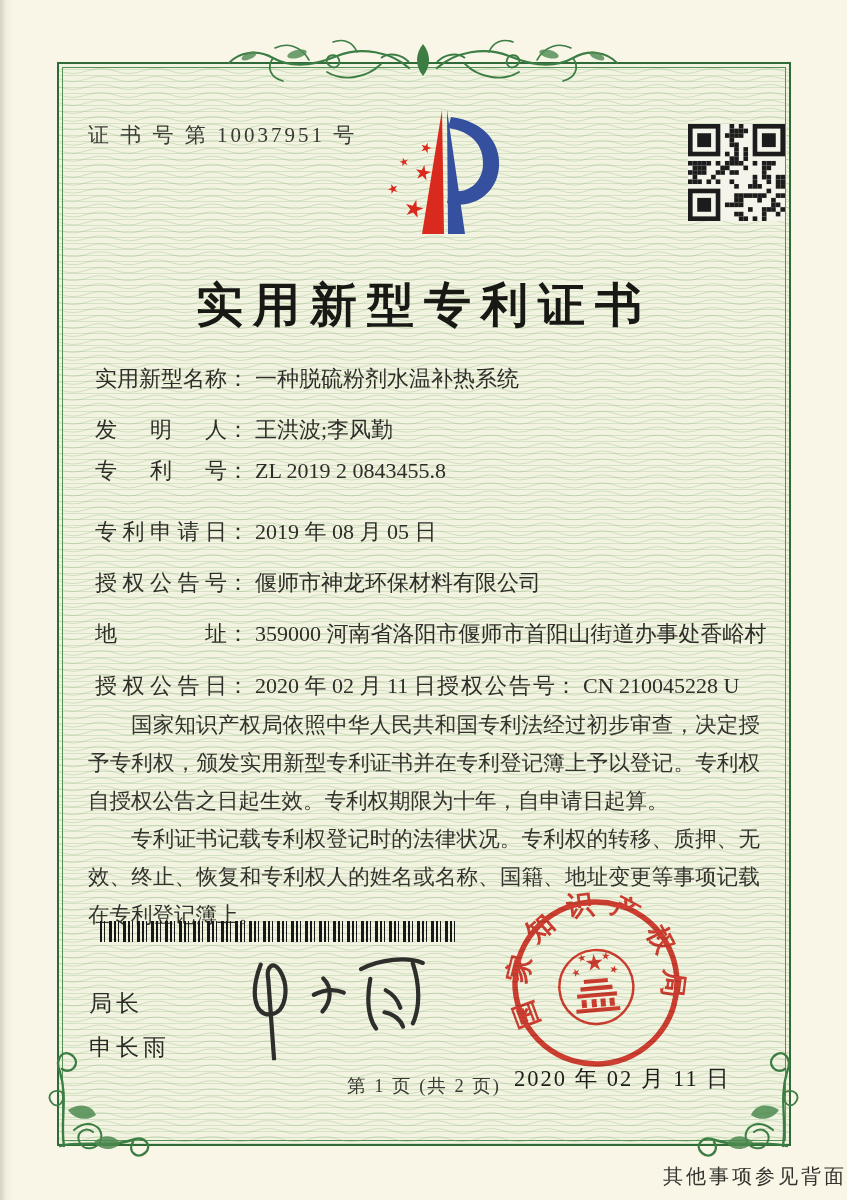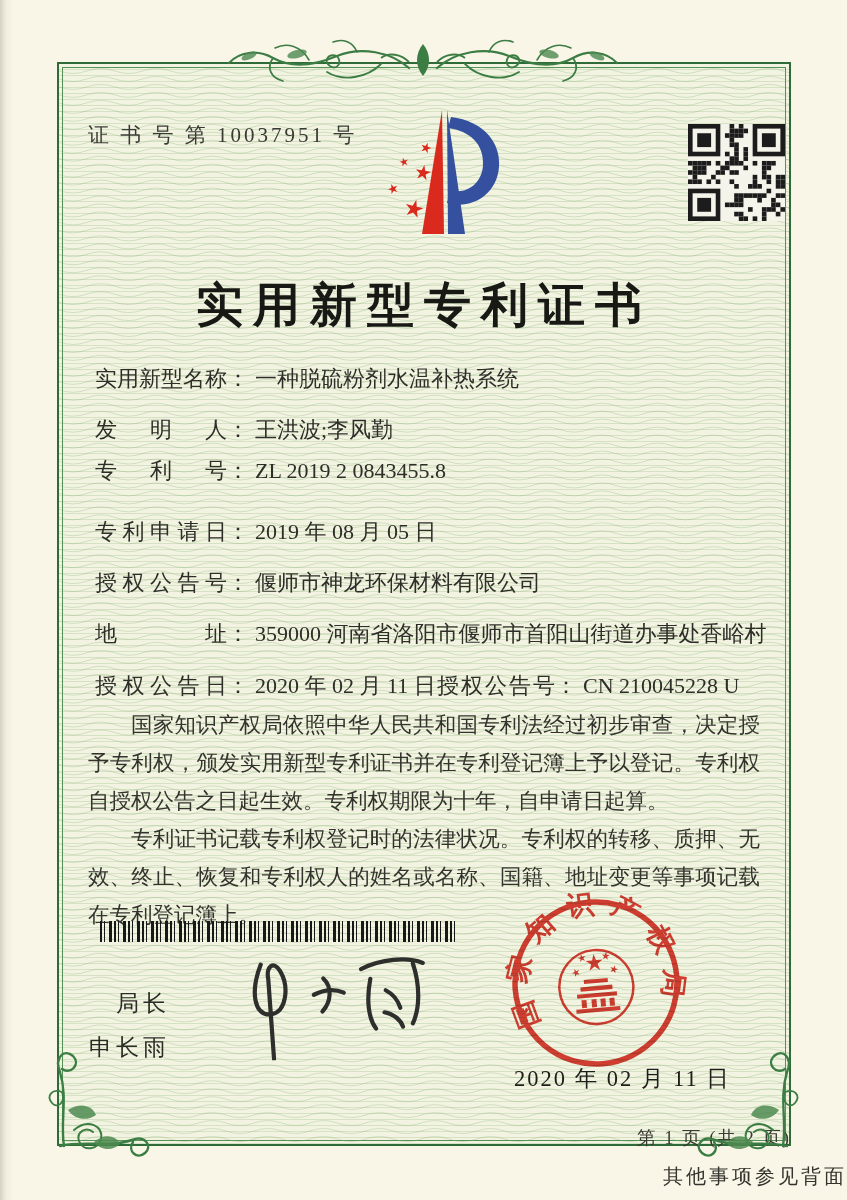--- a/index.html
+++ b/index.html
@@ -55,27 +55,27 @@
   
   .barcode {
     position:absolute; left:100px; top:921px; width:358px; height:21px;
     background:repeating-linear-gradient(90deg,
       #181818 0 2px, transparent 2px 4px,
       #181818 4px 5px, transparent 5px 9px,
       #181818 9px 12px, transparent 12px 14px);
   }
   
   .commissioner { position:absolute; left:89px; top:988px; font-size:23px; letter-spacing:4px; }
-  .commissioner div { height:44px;text-align:right; }
+  .commissioner div { height:44px; }
   .signature { position:absolute; left:228px; top:940px; transform:rotate(-2deg); }
   
   .seal { position:absolute; left:504px; top:891px; transform:rotate(-5deg); mix-blend-mode:multiply; opacity:.93; }
   .seal-date { position:absolute; left:514px; top:1063px; font-size:22.5px; letter-spacing:2px; color:#1d1d1a; z-index:5; }
   
-  .page-num { position:absolute; left:57px; top:1125px; width:734px; text-align:right; font-size:18.5px; letter-spacing:2px; color:#3a3a34; }
+  .page-num { position:absolute; left:57px; top:1073px; width:734px; text-align:center; font-size:18.5px; letter-spacing:2px; color:#3a3a34; }
   .back-note { position:absolute; left:0; top:1163px; width:847px; text-align:right; font-size:20px; letter-spacing:3px; color:#33322c; }
   .ornament-top { position:absolute; left:213px; top:22px; z-index:2; }
   .corner-fl { position:absolute; z-index:2; }
 </style>
 </head>
 <body>
 
 <div id="page">
 
   <svg width="0" height="0" style="position:absolute" aria-hidden="true">

